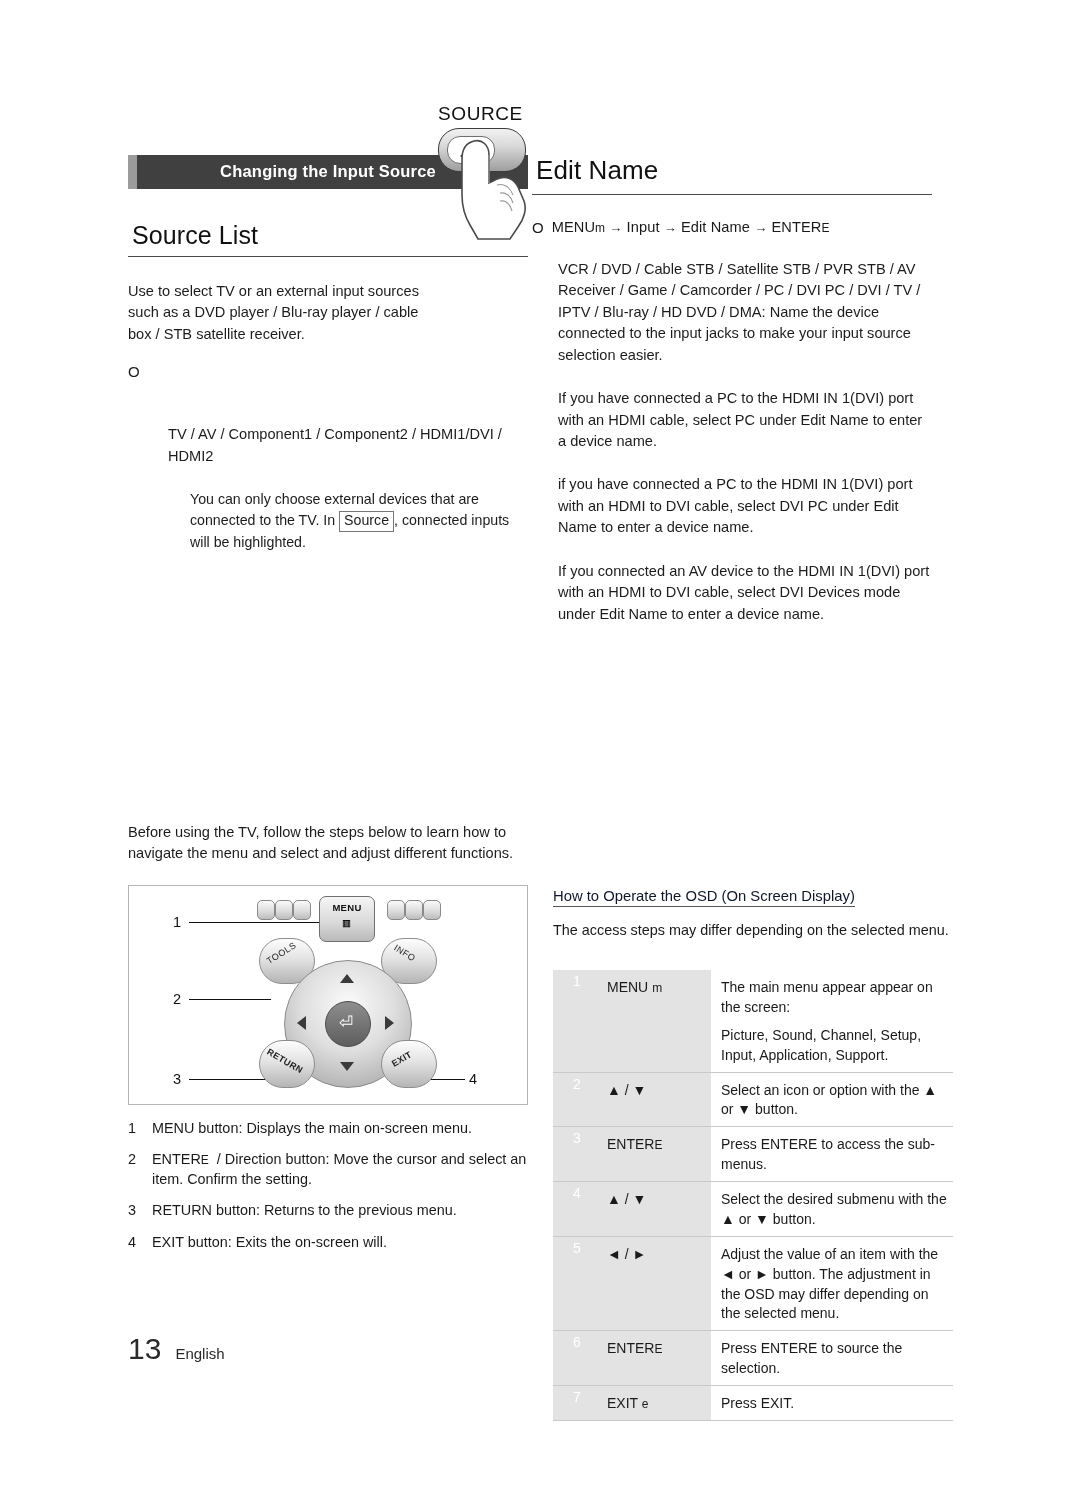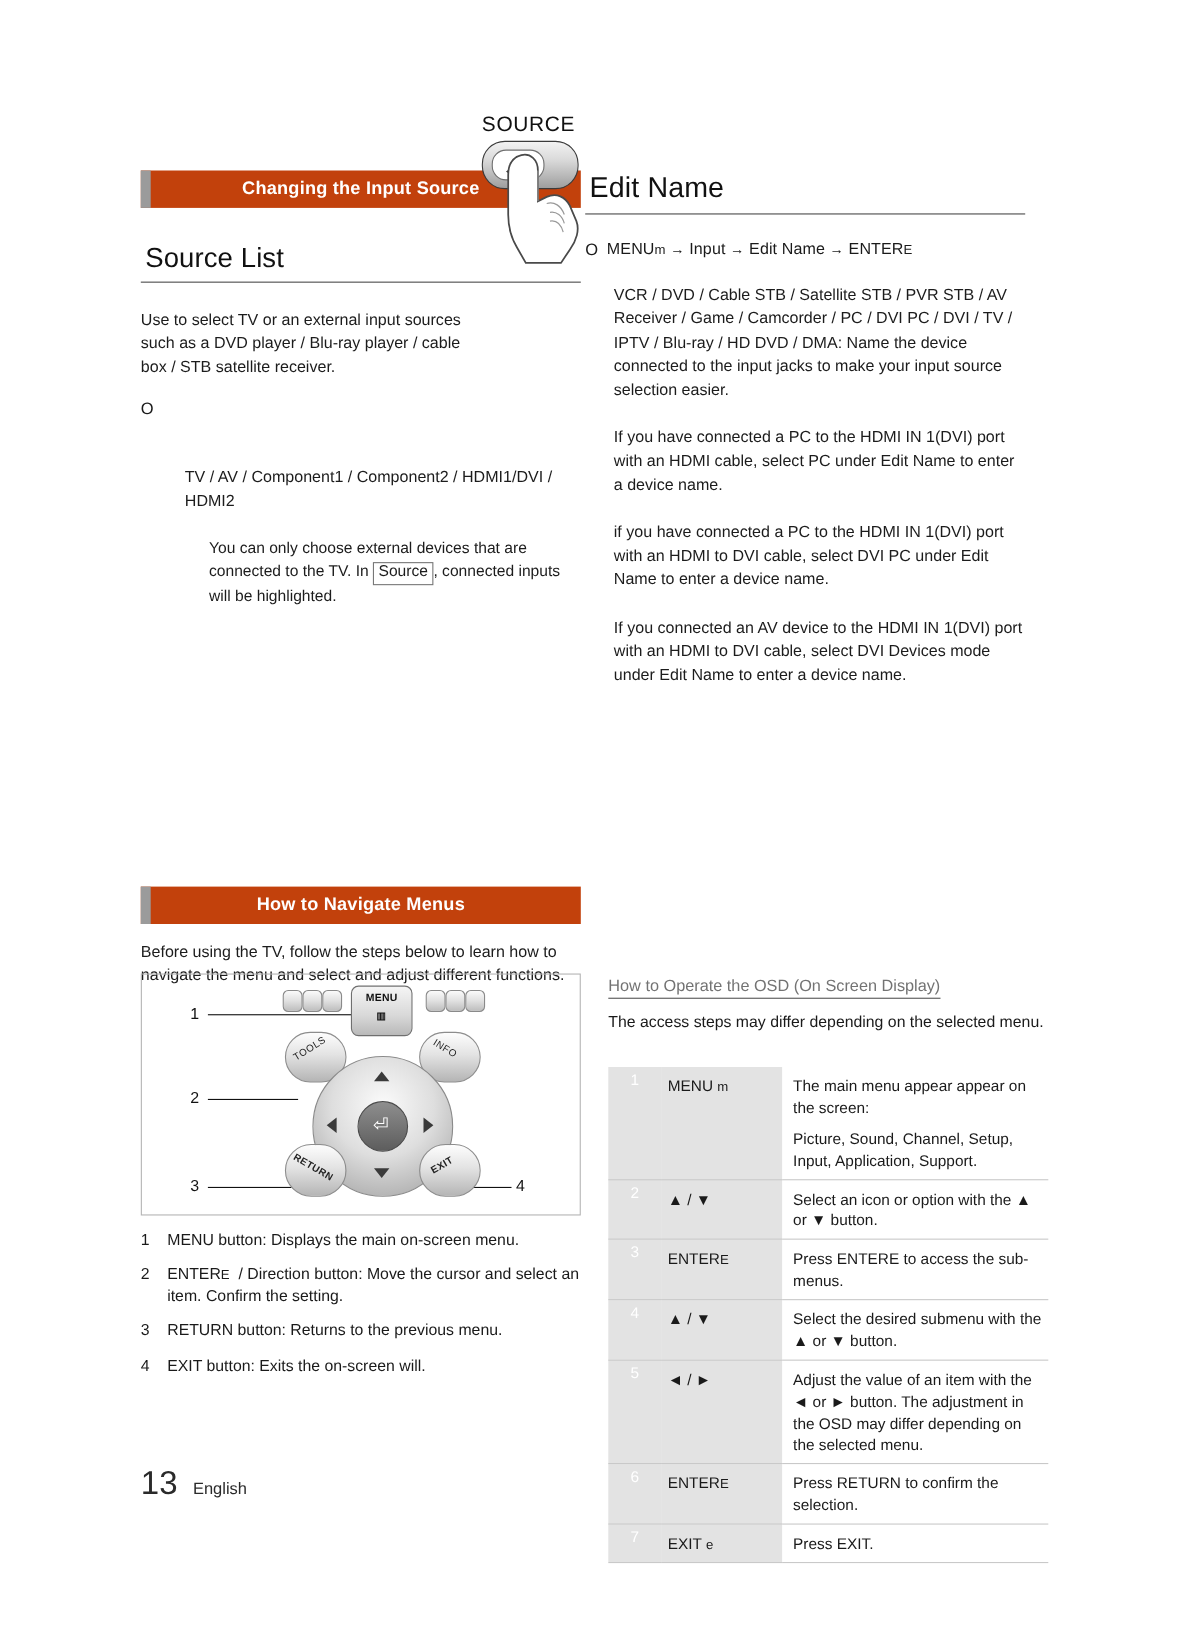--- a/index.html
+++ b/index.html
@@ -20,21 +20,21 @@
     left: 0; top: 0;
     width: 1080px; height: 1494px;
     overflow: hidden;
   }
 
   
   .colL { position: absolute; left: 128px; top: 155px; width: 400px; }
   .colR { position: absolute; left: 532px; top: 155px; width: 400px; }
 
   .section-bar {
-    background: #c2410c;
+    background: #404040;
     color: #ffffff;
     font-weight: bold;
     font-size: 16.5px;
     text-align: center;
     padding: 7px 0 8px 0;
     letter-spacing: .2px;
   }
   .bar-tab {
     position: absolute;
     left: 0; top: 0;
@@ -220,21 +220,21 @@
 
   
   .osd-head {
     position: absolute;
     left: 553px;
     top: 888px;
     width: 400px;
   }
   .osd-head .h {
     font-size: 14.8px;
-    color: #737373;
+    color: #0f172a;
     border-bottom: 1px solid #555;
     display: inline-block;
     padding-bottom: 2px;
   }
   .osd-intro {
     position: absolute;
     left: 553px;
     top: 920px;
     width: 400px;
     font-size: 14.4px;
@@ -366,24 +366,20 @@
     <p class="indent" style="margin-left:26px">If you have connected a PC to the HDMI IN 1(DVI) port with an HDMI cable, select PC under Edit Name to enter a device name.</p>
 
     <div style="height:6px"></div>
     <p class="indent" style="margin-left:26px">if you have connected a PC to the HDMI IN 1(DVI) port with an HDMI to DVI cable, select DVI PC under Edit Name to enter a device name.</p>
 
     <div style="height:6px"></div>
     <p class="indent" style="margin-left:26px">If you connected an AV device to the HDMI IN 1(DVI) port with an HDMI to DVI cable, select DVI Devices mode under Edit Name to enter a device name.</p>
   </div>
 
   <div style="position:absolute;left:128px;top:806px;width:400px">
-    <div class="section-bar-wrap">
-      <div class="bar-tab"></div>
-      <div class="section-bar">How to Navigate Menus</div>
-    </div>
     <div style="height:16px"></div>
     <p>Before using the TV, follow the steps below to learn how to navigate the menu and select and adjust different functions.</p>
   </div>
 
   <div class="remote-box">
 
     <span class="rm-num" style="left:44px;top:28px">1</span>
     <span class="rm-num" style="left:44px;top:105px">2</span>
     <span class="rm-num" style="left:44px;top:185px">3</span>
     <span class="rm-num" style="left:340px;top:185px">4</span>
@@ -487,21 +483,21 @@
     <tr>
       <td class="osd-num-cell">5</td>
       <td class="osd-key-cell">◄ / ►</td>
       <td class="osd-desc-cell">Adjust the value of an item with the ◄ or ► button. The adjustment in the OSD may differ depending on the selected menu.</td>
     </tr>
     <tr>
       <td class="osd-num-cell">6</td>
       <td class="osd-key-cell">
         <span>ENTER</span><span style="font-size:12px">E</span>
       </td>
-      <td class="osd-desc-cell">Press RETURN to confirm the selection.</td>
+      <td class="osd-desc-cell">Press ENTERE to source the selection.</td>
     </tr>
     <tr>
       <td class="osd-num-cell">7</td>
       <td class="osd-key-cell">
         <span>EXIT</span>
         <span style="font-size:12px">e</span>
       </td>
       <td class="osd-desc-cell">Press EXIT.</td>
     </tr>
   </tbody>

